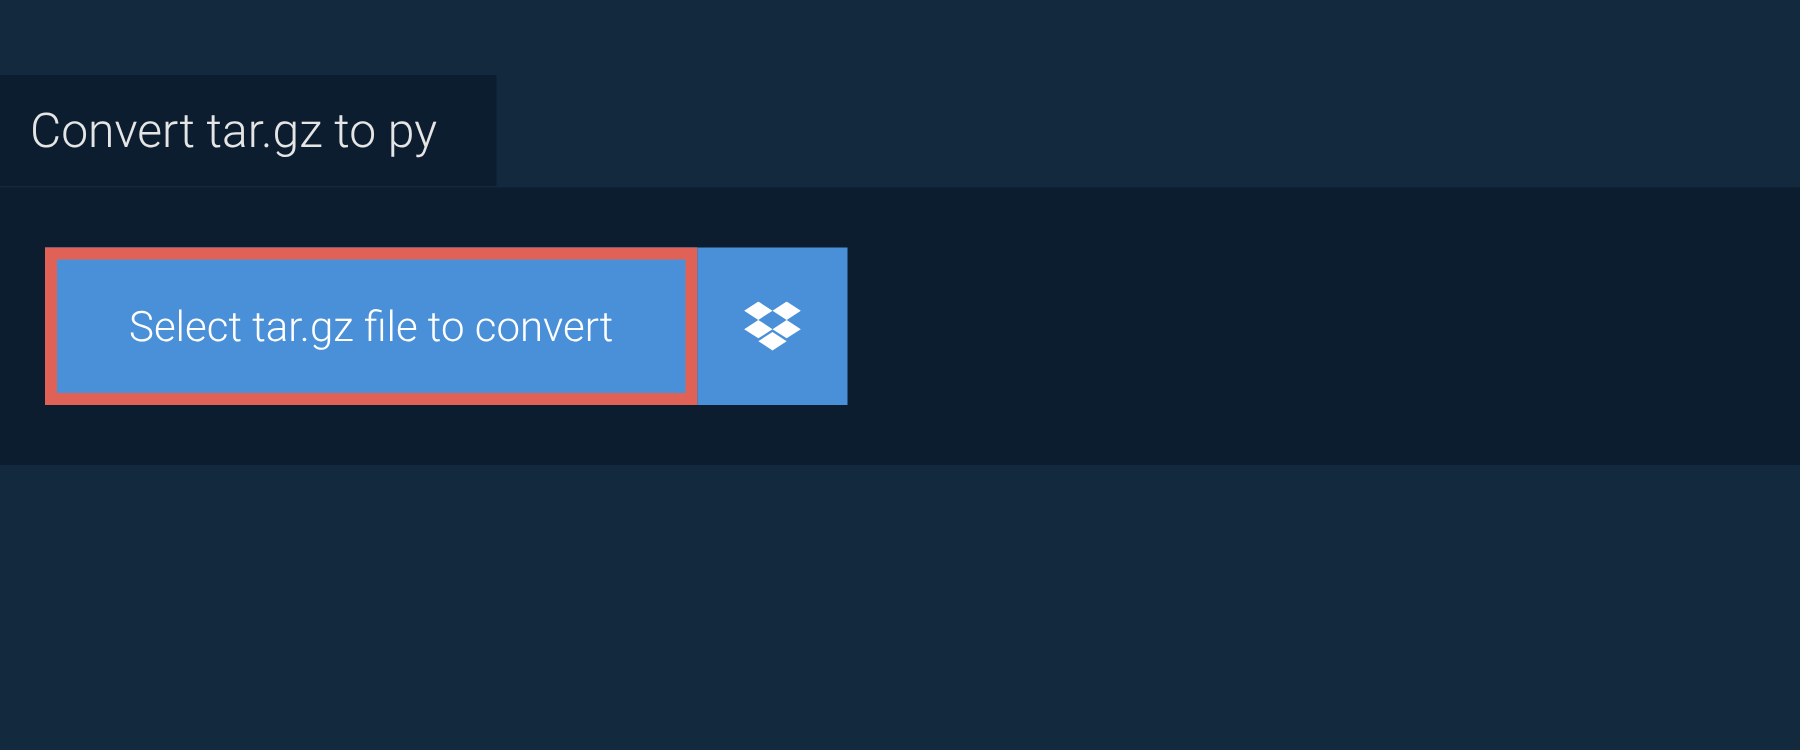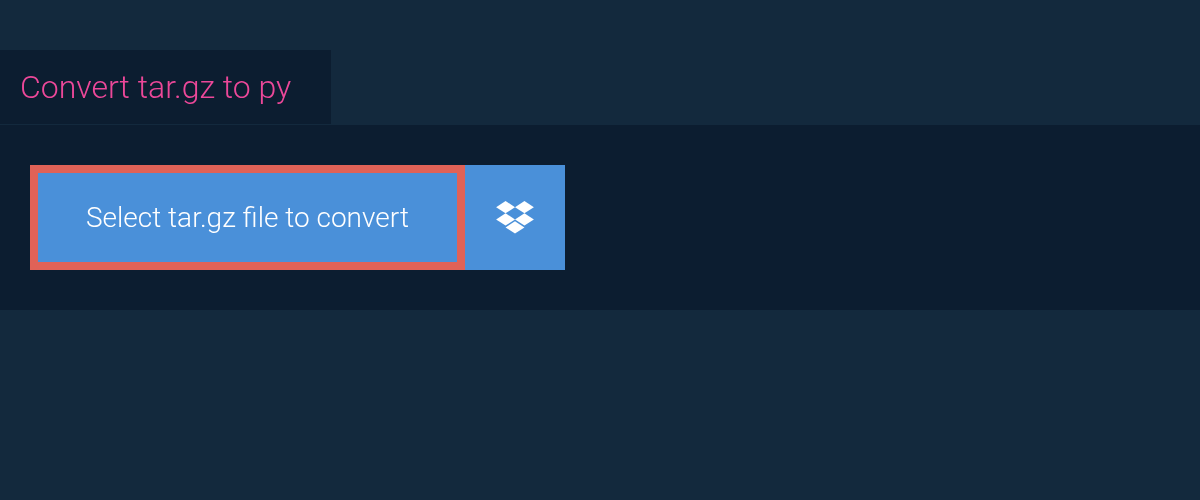--- a/index.html
+++ b/index.html
@@ -14,21 +14,21 @@
       font-family: -apple-system, BlinkMacSystemFont, "Segoe UI", Roboto, Helvetica, Arial, sans-serif;
       overflow: hidden;
     }
     .tab-container {
       position: absolute;
       top: 50px;
       left: 0;
     }
     .tab {
       background: #0c1d30;
-      color: #ec4899;
+      color: #e5e5e5;
       font-size: 32px;
       font-weight: 300;
       padding: 18px 40px 18px 20px;
       display: inline-block;
     }
     .panel {
       position: absolute;
       top: 125px;
       left: 0;
       width: 1200px;

